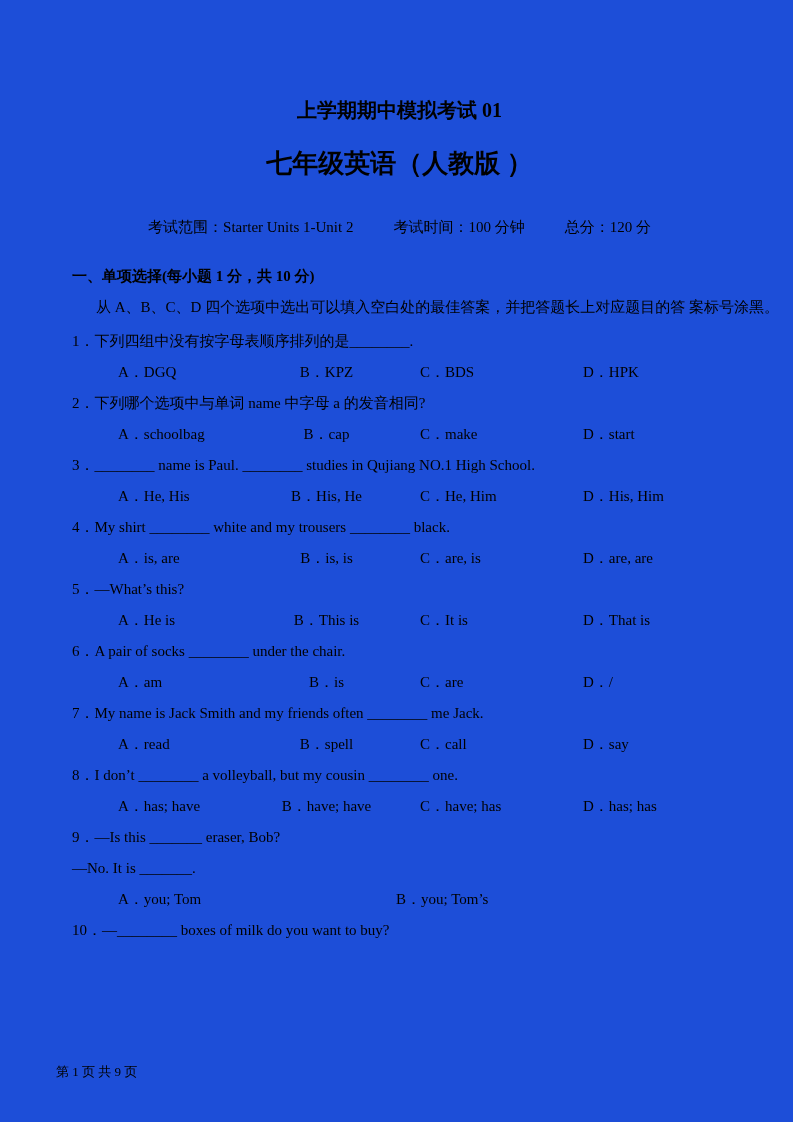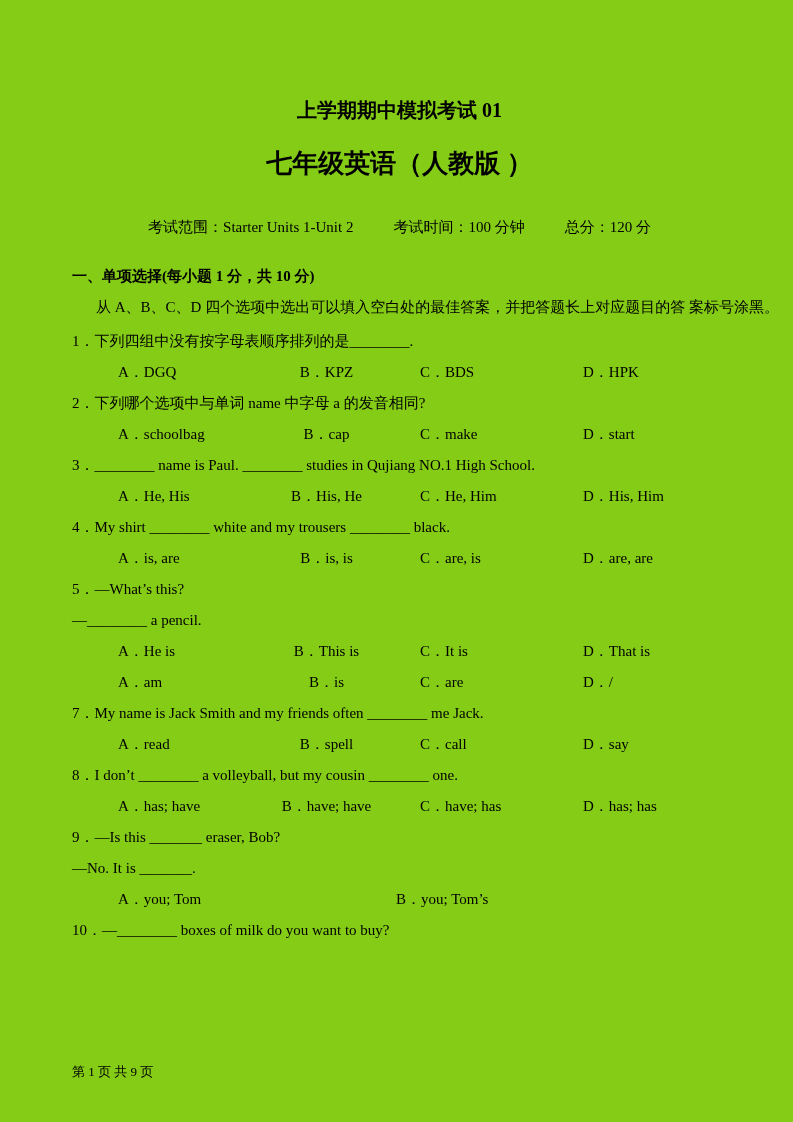--- a/index.html
+++ b/index.html
@@ -1,21 +1,21 @@
 <!DOCTYPE html>
 <html><head>
 <meta charset="utf-8">
 <style>
   html, body { margin: 0; padding: 0; background: #e8e8e8; }
   .page {
     position: relative;
     width: 793px;
     height: 1122px;
     margin: 0 auto;
-    background: #84cc16;
+    background: #1d4ed8;
     color: #000000;
     font-family: "Liberation Serif", "DejaVu Serif", serif;
     overflow: hidden;
     box-sizing: border-box;
   }
   .content {
     padding: 0 66px 0 72px;
     box-sizing: border-box;
   }
   .title1 {
@@ -75,21 +75,21 @@
     padding-left: 22px;
     white-space: pre;
   }
   .opt { display: inline-block; margin-left: 24px; }
   .opt.c0 { width: 115px; }
   .opt.c1 { width: 139px; text-align: center; }
   .opt.c2 { width: 139px; }
   .opt.w0 { width: 254px; }
   .page-footer {
     position: absolute;
-    left: 72px;
+    left: 56px;
     top: 1063px;
     font-size: 13px;
     line-height: 18px;
     white-space: pre;
   }
 </style>
 </head>
 <body>
 
 <div class="page">
@@ -106,22 +106,22 @@
     <div class="questions" id="questions">
         <div class="q-line"><span class="q-num">1．</span><span class="q-txt">下列四组中没有按字母表顺序排列的是________.</span></div>
         <div class="opt-row"><span class="opt c0">A．DGQ</span><span class="opt c1">B．KPZ</span><span class="opt c2">C．BDS</span><span class="opt c3">D．HPK</span></div>
         <div class="q-line"><span class="q-num">2．</span><span class="q-txt">下列哪个选项中与单词 name 中字母 a 的发音相同?</span></div>
         <div class="opt-row"><span class="opt c0">A．schoolbag</span><span class="opt c1">B．cap</span><span class="opt c2">C．make</span><span class="opt c3">D．start</span></div>
         <div class="q-line"><span class="q-num">3．</span><span class="q-txt">________ name is Paul. ________ studies in Qujiang NO.1 High School.</span></div>
         <div class="opt-row"><span class="opt c0">A．He, His</span><span class="opt c1">B．His, He</span><span class="opt c2">C．He, Him</span><span class="opt c3">D．His, Him</span></div>
         <div class="q-line"><span class="q-num">4．</span><span class="q-txt">My shirt ________ white and my trousers ________ black.</span></div>
         <div class="opt-row"><span class="opt c0">A．is, are</span><span class="opt c1">B．is, is</span><span class="opt c2">C．are, is</span><span class="opt c3">D．are, are</span></div>
         <div class="q-line"><span class="q-num">5．</span><span class="q-txt">—What’s this?</span></div>
-        <div class="q-line"><span class="q-txt">—________ a pencil.</span></div>
         <div class="opt-row"><span class="opt c0">A．He is</span><span class="opt c1">B．This is</span><span class="opt c2">C．It is</span><span class="opt c3">D．That is</span></div>
+        <div class="q-line"><span class="q-num">6．</span><span class="q-txt">A pair of socks ________ under the chair.</span></div>
         <div class="opt-row"><span class="opt c0">A．am</span><span class="opt c1">B．is</span><span class="opt c2">C．are</span><span class="opt c3">D．/</span></div>
         <div class="q-line"><span class="q-num">7．</span><span class="q-txt">My name is Jack Smith and my friends often ________ me Jack.</span></div>
         <div class="opt-row"><span class="opt c0">A．read</span><span class="opt c1">B．spell</span><span class="opt c2">C．call</span><span class="opt c3">D．say</span></div>
         <div class="q-line"><span class="q-num">8．</span><span class="q-txt">I don’t ________ a volleyball, but my cousin ________ one.</span></div>
         <div class="opt-row"><span class="opt c0">A．has; have</span><span class="opt c1">B．have; have</span><span class="opt c2">C．have; has</span><span class="opt c3">D．has; has</span></div>
         <div class="q-line"><span class="q-num">9．</span><span class="q-txt">—Is this _______ eraser, Bob?</span></div>
         <div class="q-line"><span class="q-txt">—No. It is _______.</span></div>
         <div class="opt-row"><span class="opt w0">A．you; Tom</span><span class="opt w1">B．you; Tom’s</span></div>
         <div class="q-line"><span class="q-num">10．</span><span class="q-txt">—________ boxes of milk do you want to buy?</span></div>
       </div>

